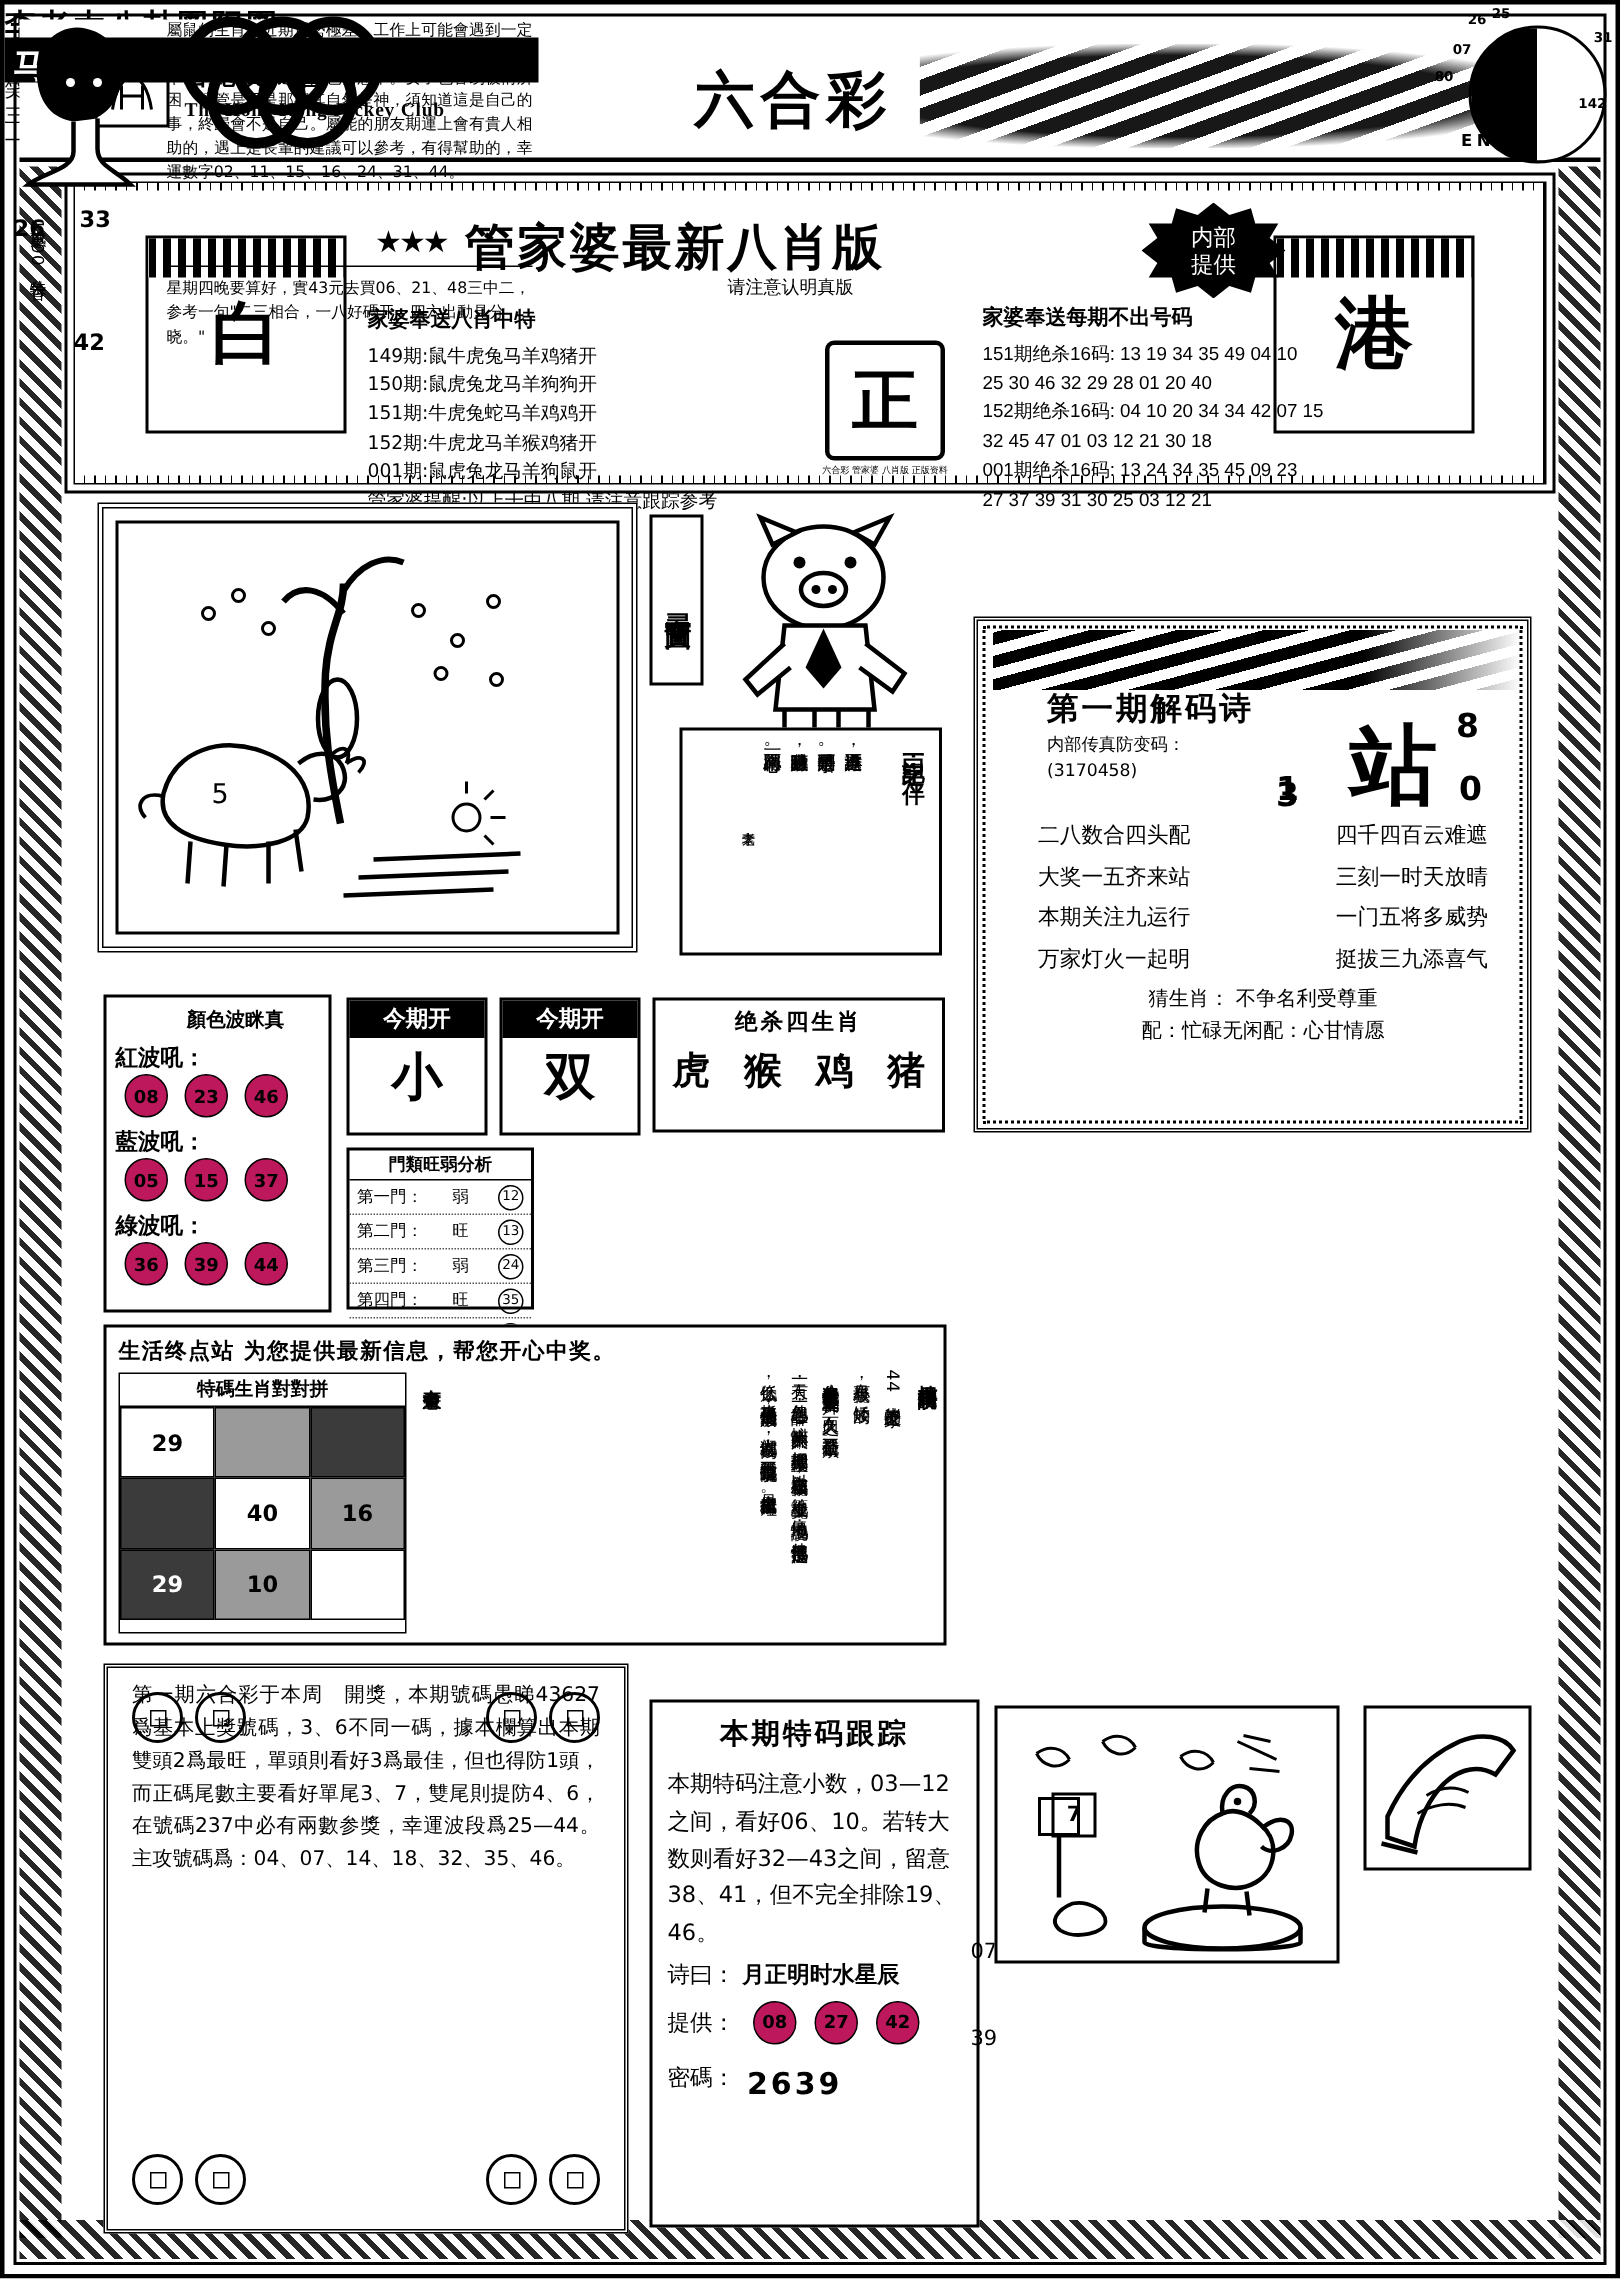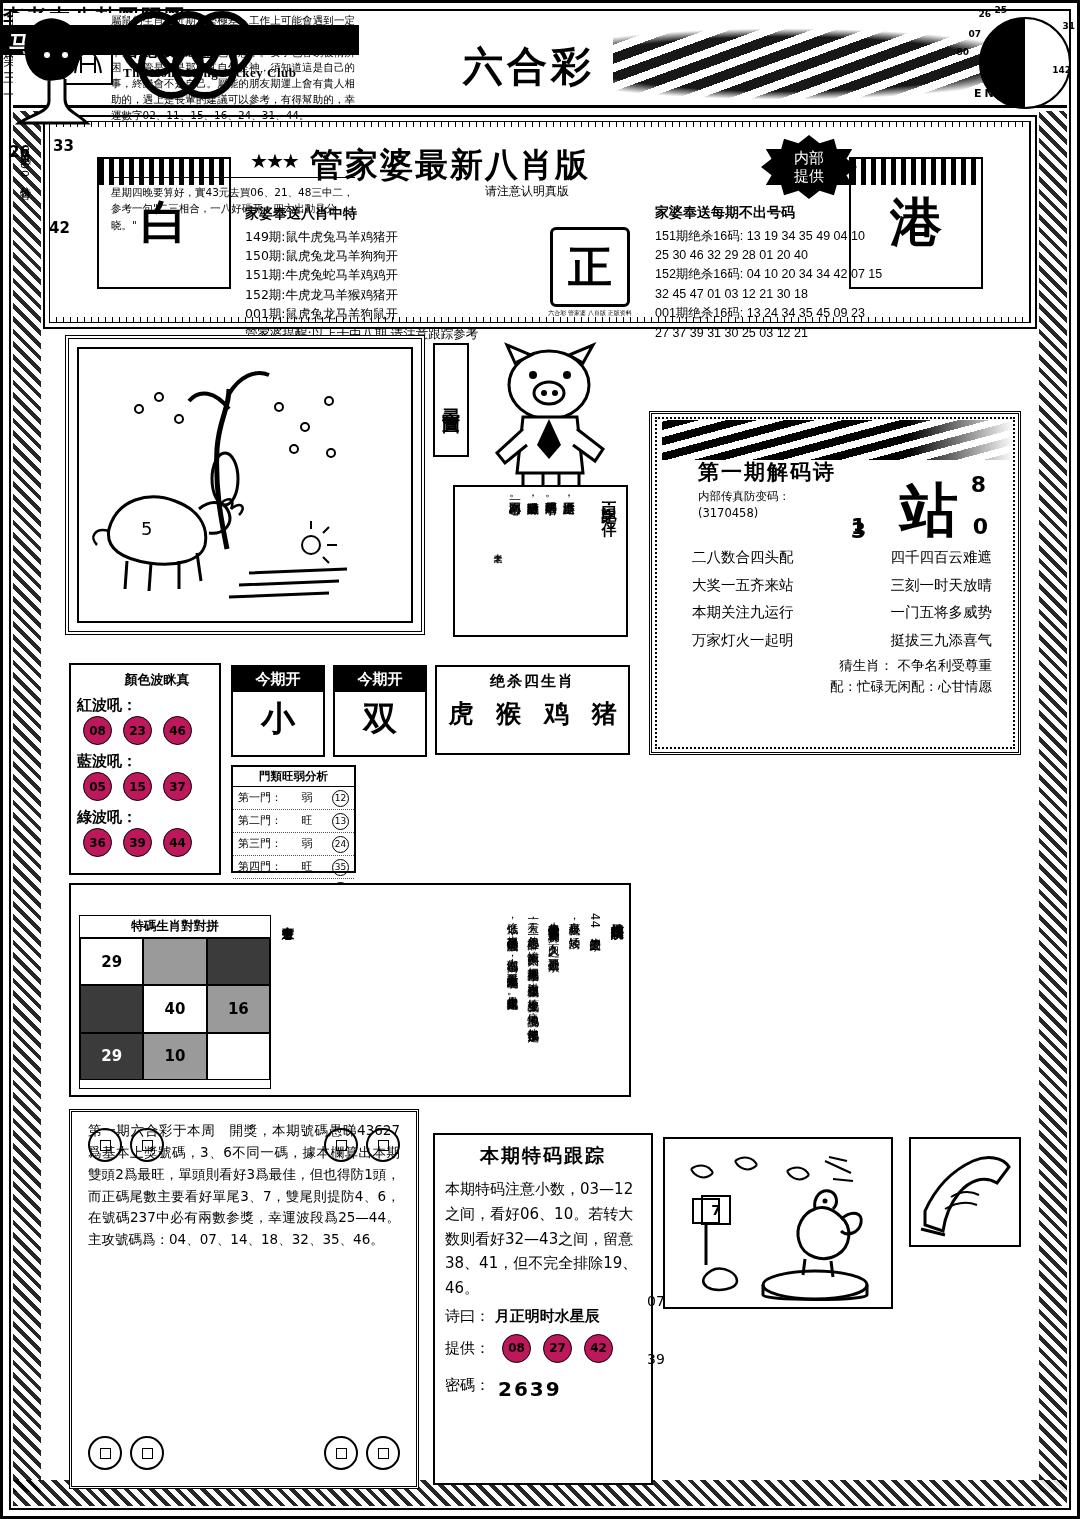--- a/index.html
+++ b/index.html
@@ -136,21 +136,21 @@
       background:repeating-linear-gradient(-15deg,#000 0 8px,#fff 8px 15px);
       -webkit-mask-image:linear-gradient(90deg,#000 70%,transparent 100%);mask-image:linear-gradient(90deg,#000 70%,transparent 100%);}
   .poem-title{position:absolute;left:46px;top:44px;font-size:21px;font-weight:bold;letter-spacing:2px;}
   .poem-note{position:absolute;left:46px;top:74px;font-size:11.5px;line-height:1.45;}
   .poem-big{position:absolute;right:60px;top:58px;font-size:58px;font-weight:bold;font-family:"DejaVu Serif",serif;}
   .poem-d1{position:absolute;right:32px;top:58px;font-size:22px;font-weight:bold;}
   .poem-d2{position:absolute;right:30px;top:100px;font-size:22px;font-weight:bold;}
   .poem-d3{position:absolute;right:152px;top:100px;font-size:22px;font-weight:bold;}
   .poem-grid{position:absolute;left:40px;top:130px;width:300px;}
   .poem-row{display:flex;justify-content:space-between;font-size:14.5px;line-height:1.9;}
-  .poem-foot{display:flex;justify-content:flex-end;font-size:13.5px;margin-top:3px;}
+  .poem-foot{display:flex;justify-content:center;font-size:13.5px;margin-top:3px;}
   .poem-frame-deco{position:absolute;inset:3px;border:2px dotted #000;pointer-events:none;}
 
   
   #horse{left:660px;top:768px;width:356px;height:80px;border:none;}
   .horse-bar{position:absolute;left:0;top:22px;width:356px;height:30px;background:#000;}
   .rings{position:absolute;left:118px;top:4px;width:120px;height:62px;}
   .ring{position:absolute;width:52px;height:52px;border:7px solid #000;border-radius:50%;}
 
   
   #article{left:660px;top:858px;width:356px;height:262px;border:none;}
@@ -380,20 +380,21 @@
     <span class="yy-n" style="right:86px;top:6px;">26</span>
     <span class="yy-n" style="right:2px;top:18px;">31</span>
     <span class="yy-n" style="right:96px;top:26px;">07</span>
     <span class="yy-n" style="right:70px;top:2px;">25</span>
     <span class="yy-n" style="right:108px;top:44px;">80</span>
     <span class="yy-n" style="right:80px;top:66px;">34</span>
     <span class="yy-n" style="right:6px;top:62px;">142</span>
   </div>
 
   <div class="box" id="life">
+    <div class="life-hd">生活终点站  为您提供最新信息，帮您开心中奖。</div>
     <div id="life-table">
       <div class="lt-hd">特碼生肖對對拼</div>
       <div class="lt-grid">
         <div class="lt-cell">29</div>
         <div class="lt-cell mid"></div>
         <div class="lt-cell dark"></div>
         <div class="lt-cell dark"></div>
         <div class="lt-cell">40</div>
         <div class="lt-cell mid">16</div>
         <div class="lt-cell dark">29</div>

